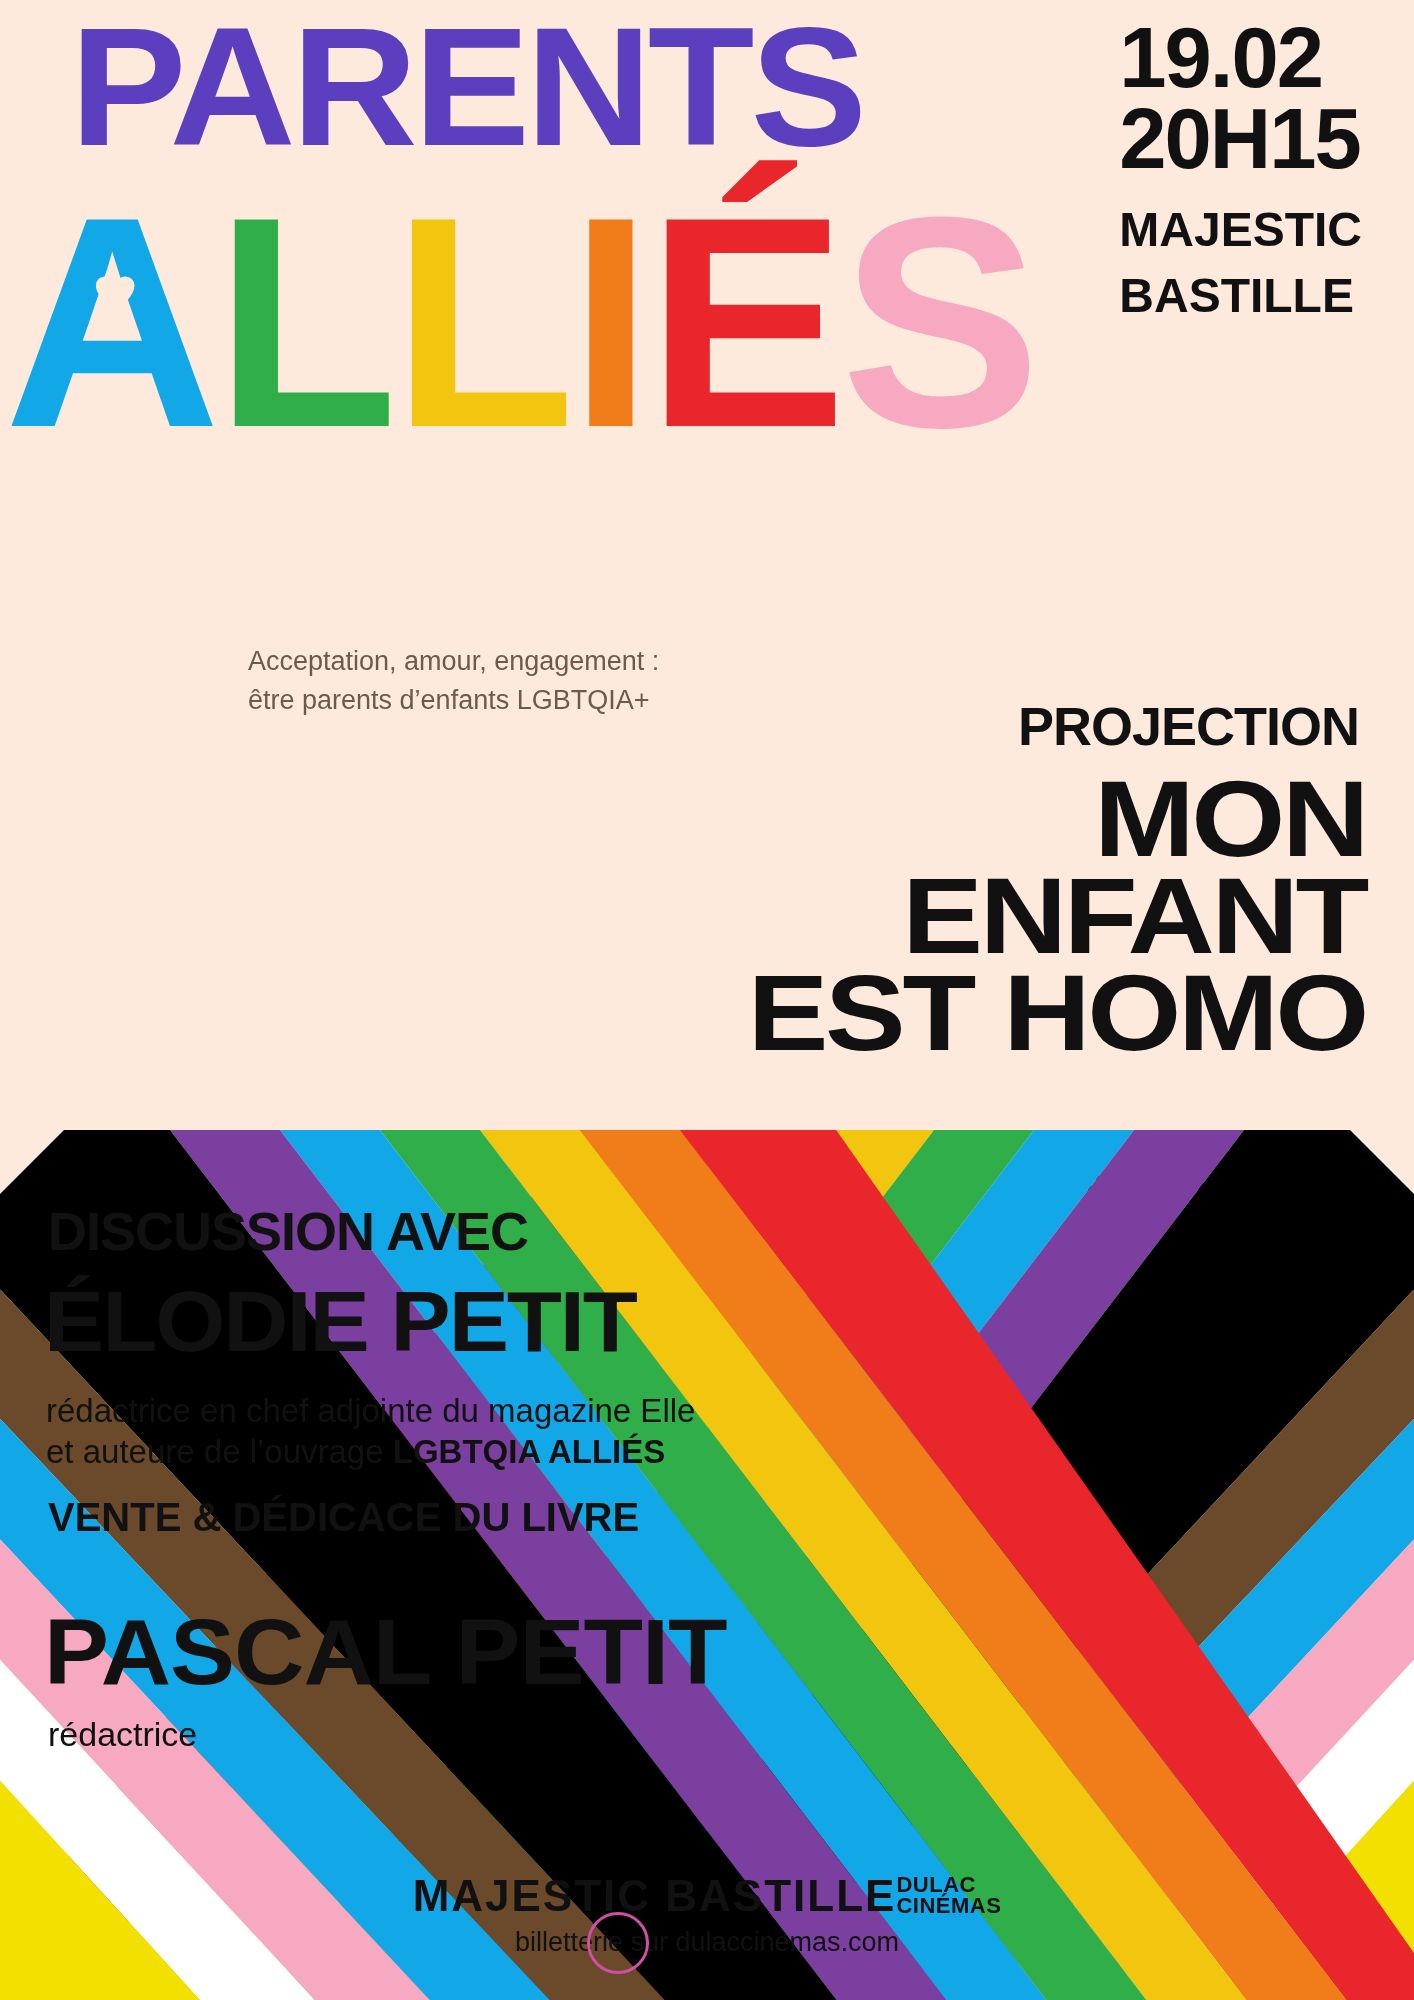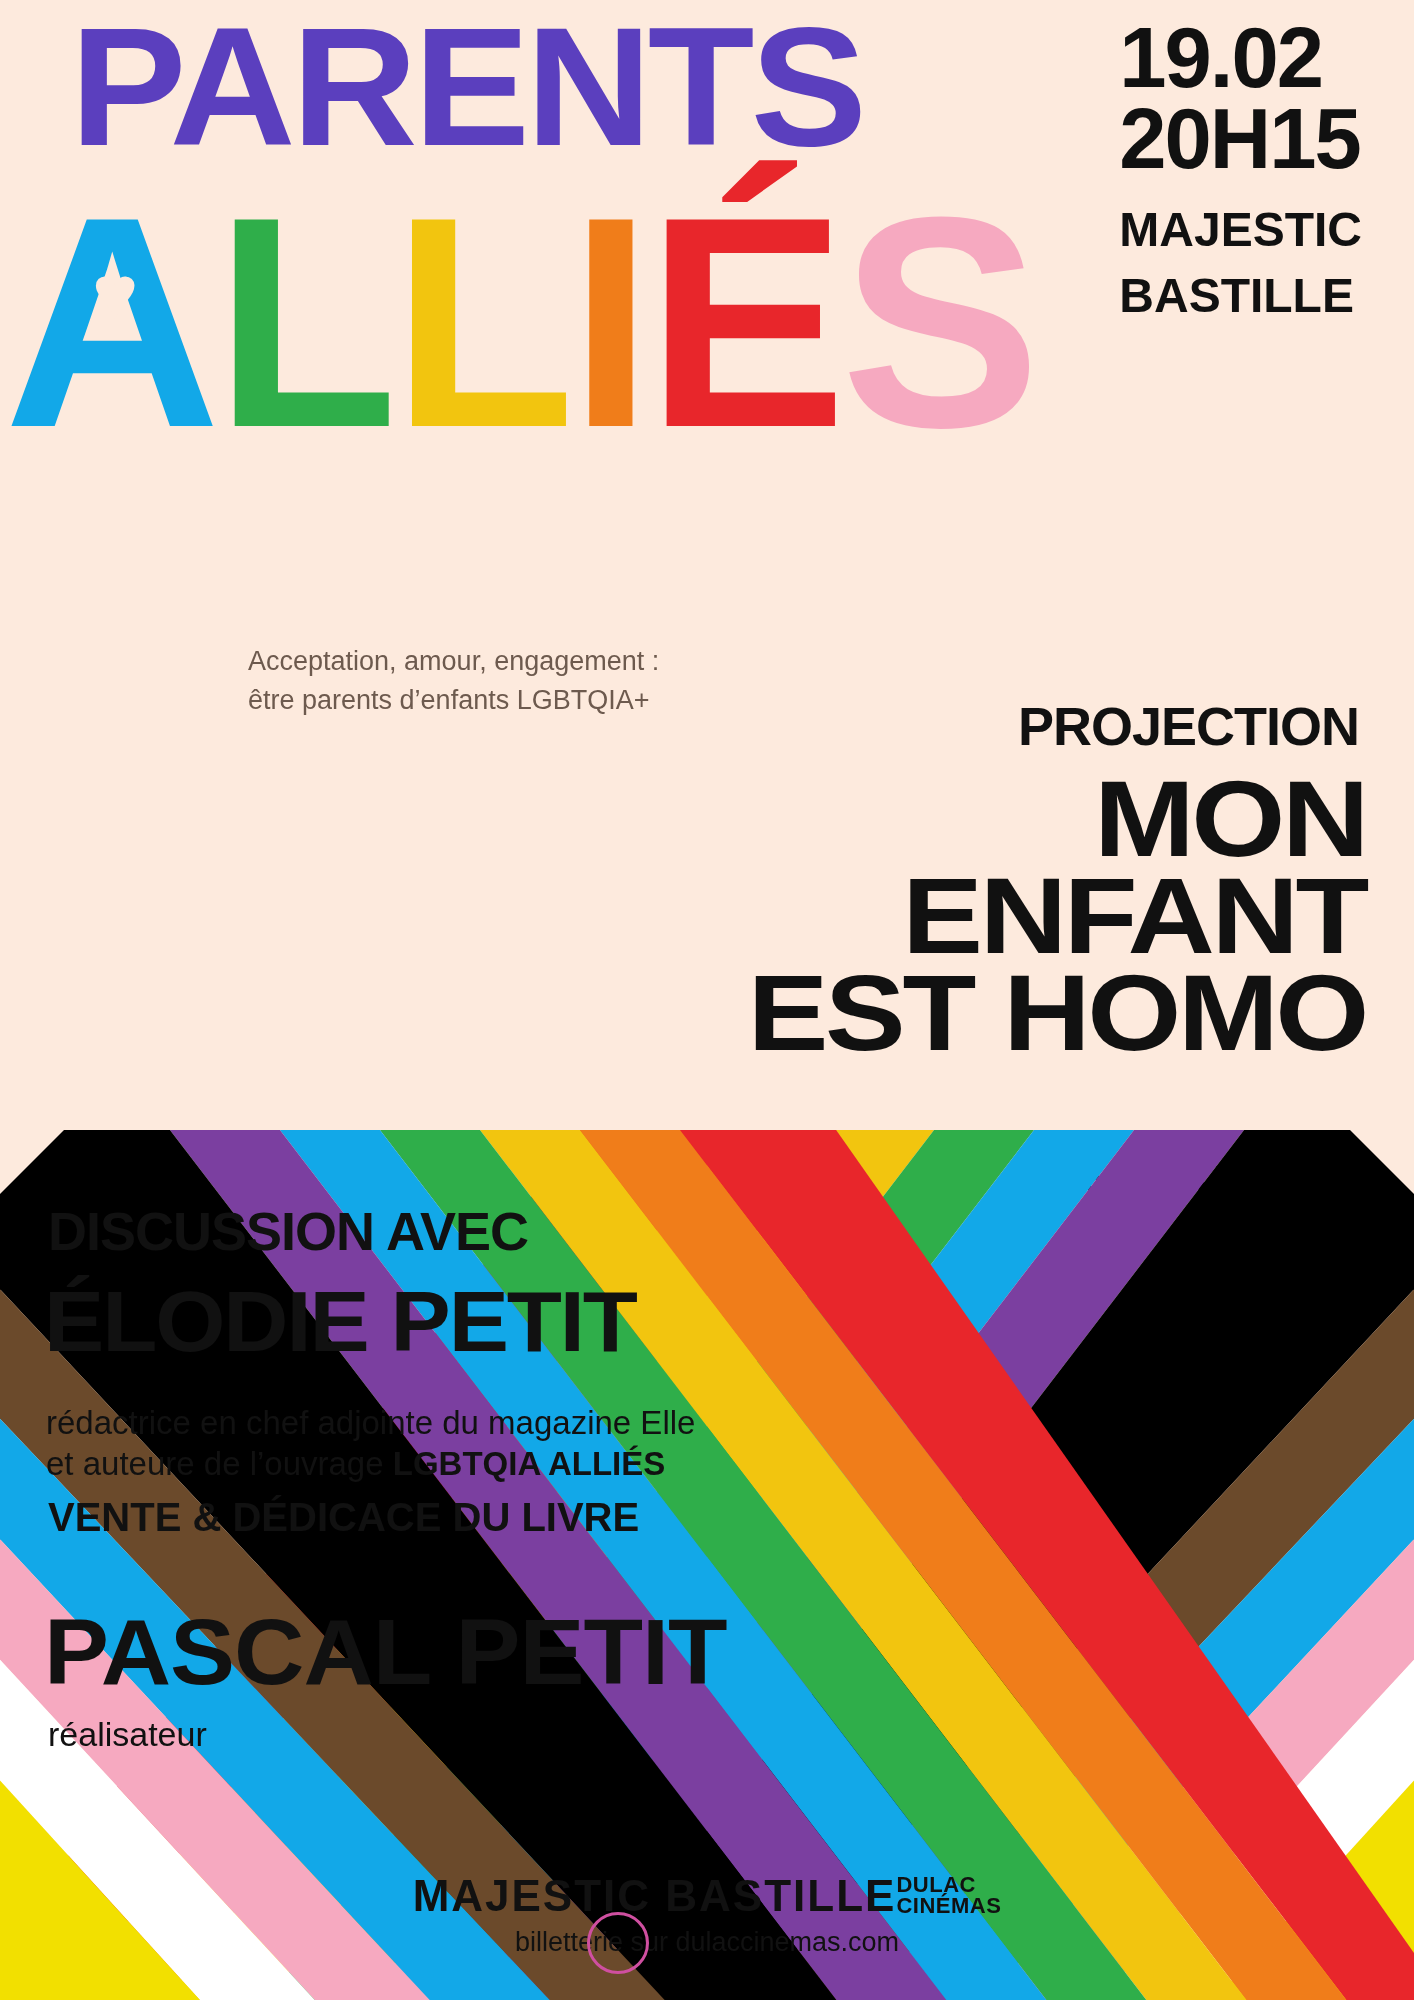--- a/index.html
+++ b/index.html
@@ -97,21 +97,21 @@
     position:absolute;left:48px;top:1200px;
     font-size:54px;font-weight:bold;color:#111;letter-spacing:-1px;
   }
   .disc-name{
     position:absolute;left:44px;top:1272px;
     font-size:86px;font-weight:bold;color:#111;letter-spacing:-2px;
     transform:scaleX(1.05);transform-origin:left top;
   }
   .disc-desc{
     position:absolute;left:46px;top:1390px;
-    font-size:33px;line-height:1.25;color:#111;margin-top:12px;
+    font-size:33px;line-height:1.25;color:#111;
   }
   .disc-desc b{font-weight:bold;}
   .vente{
     position:absolute;left:48px;top:1495px;
     font-size:40px;font-weight:bold;color:#111;letter-spacing:0px;
   }
   .pascal-name{
     position:absolute;left:44px;top:1600px;
     font-size:92px;font-weight:bold;color:#111;letter-spacing:-1px;
     transform:scaleX(1.06);transform-origin:left top;
@@ -235,21 +235,21 @@
   <div class="disc-name">ÉLODIE PETIT</div>
   <div class="disc-desc">
     <div>rédactrice en chef adjointe du magazine Elle</div>
     <div>
       <span>et auteure de l’ouvrage </span><b>LGBTQIA ALLIÉS</b>
     </div>
   </div>
   <div class="vente">VENTE &amp; DÉDICACE DU LIVRE</div>
 
   <div class="pascal-name">PASCAL PETIT</div>
-  <div class="pascal-role">réalisateur</div>
+  <div class="pascal-role">rédactrice</div>
 
   <div class="footer">
     <div class="logo-row">
       <span class="logo-majestic">MAJESTIC BASTILLE</span>
       <span class="logo-dulac">
         <div>DULAC</div>
         <div>CINÉMAS</div>
       </span>
     </div>
     <div class="billetterie">

